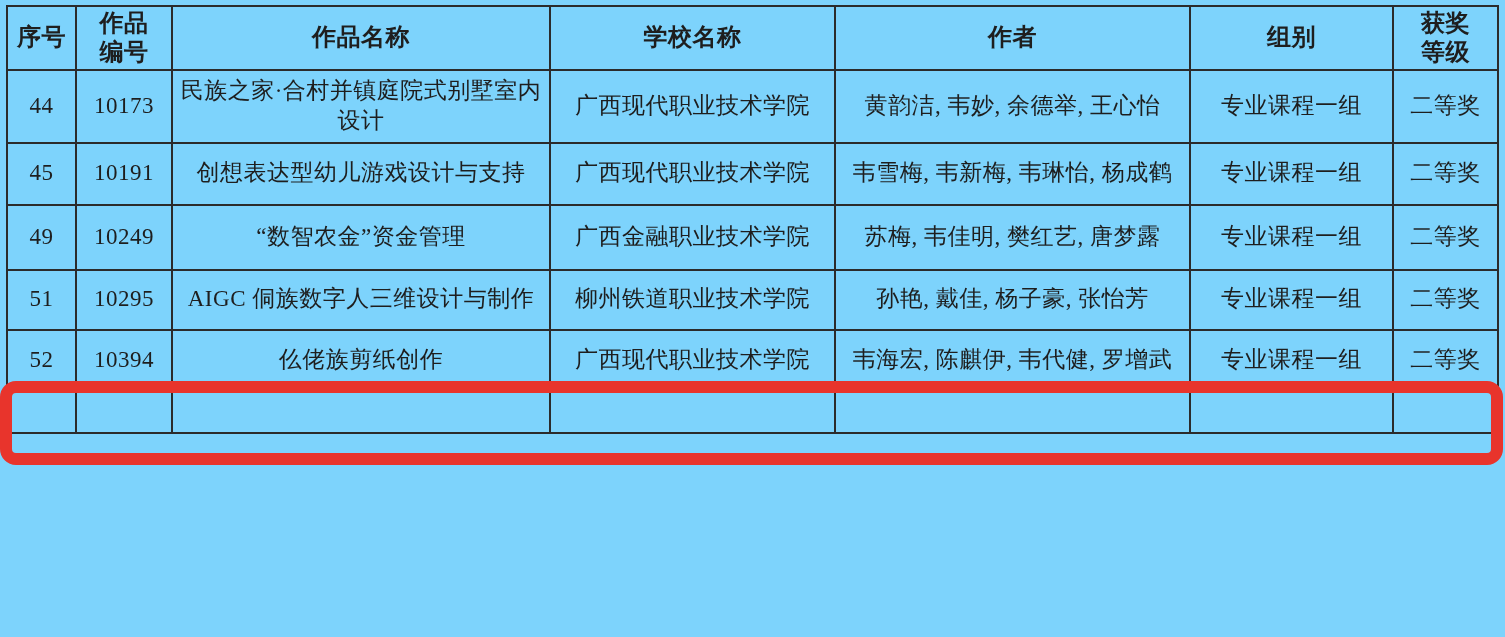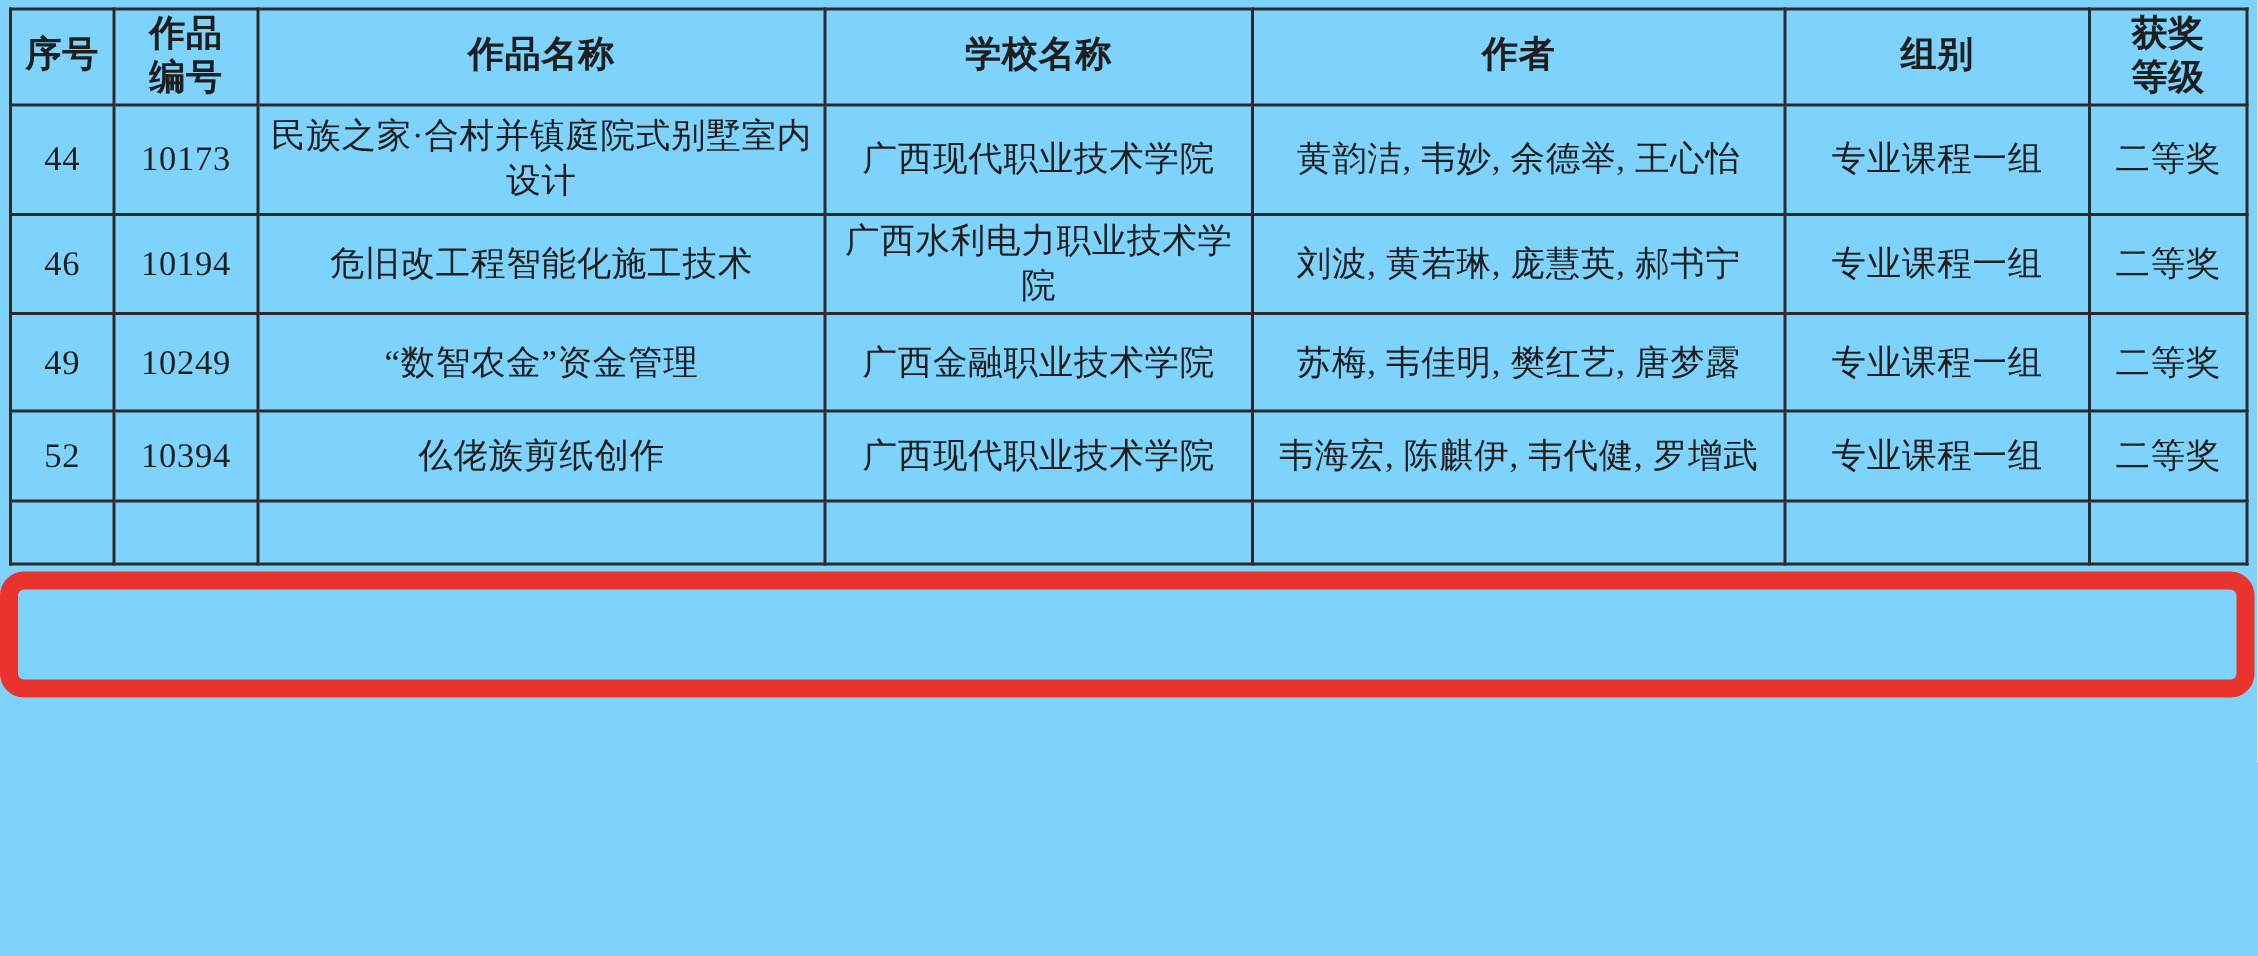--- a/index.html
+++ b/index.html
@@ -104,34 +104,43 @@
         <tr data-name="table-row">
     <td data-name="cell-serial-number">44</td>
     <td data-name="cell-work-code">10173</td>
     <td data-name="cell-work-title">民族之家·合村并镇庭院式别墅室内设计</td>
     <td class="cell-school" data-name="cell-school-name">广西现代职业技术学院</td>
     <td data-name="cell-authors">黄韵洁, 韦妙, 余德举, 王心怡</td>
     <td data-name="cell-group">专业课程一组</td>
     <td data-name="cell-award-level">二等奖</td>
   </tr>
         <tr data-name="table-row">
-    <td data-name="cell-serial-number">46</td>
-    <td data-name="cell-work-code">10194</td>
-    <td data-name="cell-work-title">危旧改工程智能化施工技术</td>
-    <td class="cell-school" data-name="cell-school-name">广西水利电力职业技术学院</td>
-    <td data-name="cell-authors">刘波, 黄若琳, 庞慧英, 郝书宁</td>
+    <td data-name="cell-serial-number">45</td>
+    <td data-name="cell-work-code">10191</td>
+    <td data-name="cell-work-title">创想表达型幼儿游戏设计与支持</td>
+    <td class="cell-school" data-name="cell-school-name">广西现代职业技术学院</td>
+    <td data-name="cell-authors">韦雪梅, 韦新梅, 韦琳怡, 杨成鹤</td>
     <td data-name="cell-group">专业课程一组</td>
     <td data-name="cell-award-level">二等奖</td>
   </tr>
         <tr data-name="table-row" class="highlighted">
     <td data-name="cell-serial-number">49</td>
     <td data-name="cell-work-code">10249</td>
     <td data-name="cell-work-title">“数智农金”资金管理</td>
     <td class="cell-school" data-name="cell-school-name">广西金融职业技术学院</td>
     <td data-name="cell-authors">苏梅, 韦佳明, 樊红艺, 唐梦露</td>
+    <td data-name="cell-group">专业课程一组</td>
+    <td data-name="cell-award-level">二等奖</td>
+  </tr>
+        <tr data-name="table-row">
+    <td data-name="cell-serial-number">51</td>
+    <td data-name="cell-work-code">10295</td>
+    <td data-name="cell-work-title">AIGC 侗族数字人三维设计与制作</td>
+    <td class="cell-school" data-name="cell-school-name">柳州铁道职业技术学院</td>
+    <td data-name="cell-authors">孙艳, 戴佳, 杨子豪, 张怡芳</td>
     <td data-name="cell-group">专业课程一组</td>
     <td data-name="cell-award-level">二等奖</td>
   </tr>
         <tr data-name="table-row">
     <td data-name="cell-serial-number">52</td>
     <td data-name="cell-work-code">10394</td>
     <td data-name="cell-work-title">仫佬族剪纸创作</td>
     <td class="cell-school" data-name="cell-school-name">广西现代职业技术学院</td>
     <td data-name="cell-authors">韦海宏, 陈麒伊, 韦代健, 罗增武</td>
     <td data-name="cell-group">专业课程一组</td>

